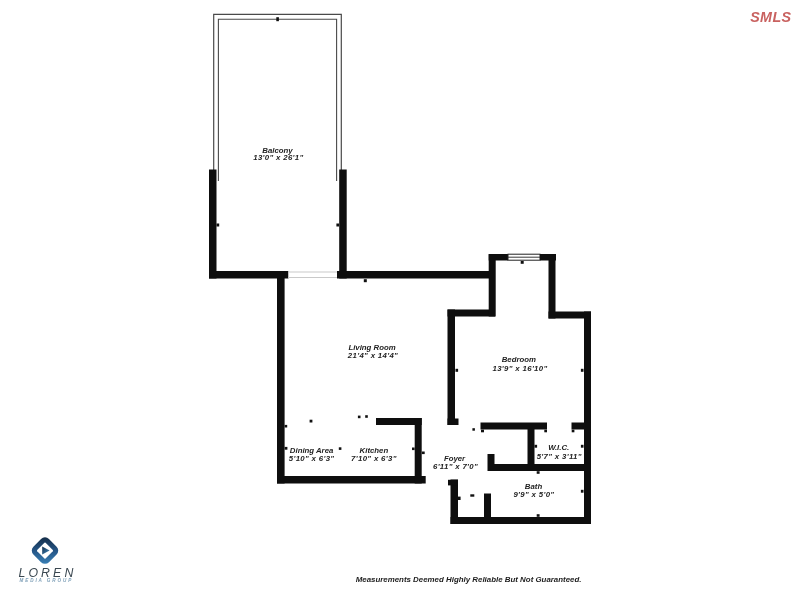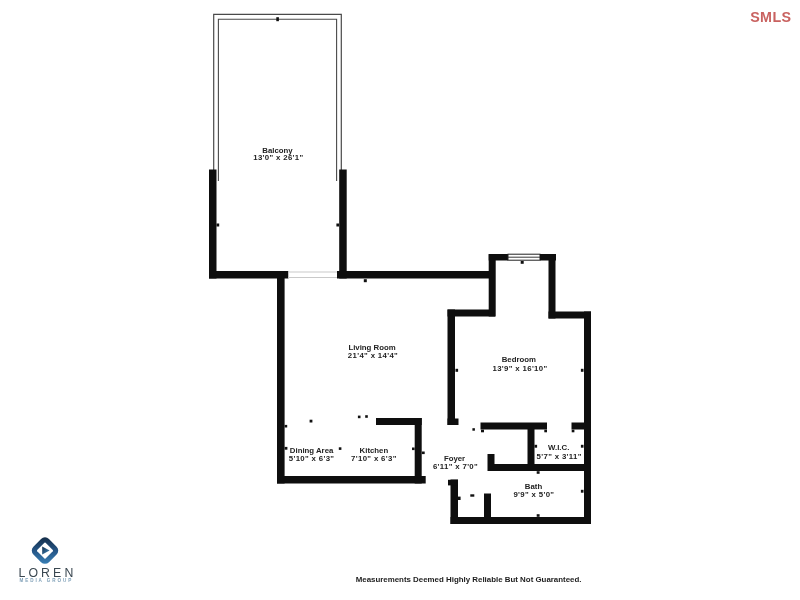--- a/index.html
+++ b/index.html
@@ -1,17 +1,17 @@
 <!DOCTYPE html>
 <html><head>
 <meta charset="utf-8">
 <style>
   html,body{margin:0;padding:0;background:#ffffff;}
   #page{position:relative;width:800px;height:600px;background:#ffffff;overflow:hidden;
-        font-family:"Liberation Sans", sans-serif;}
+        font-family:"Liberation Sans", sans-serif;font-style:italic;}
   svg text{font-family:"Liberation Sans", sans-serif;}
 </style>
 </head>
 <body>
 <div id="page">
 <svg width="800" height="600" viewBox="0 0 800 600" xmlns="http://www.w3.org/2000/svg">
   <defs>
     <linearGradient id="diamondG" x1="0" y1="0" x2="1" y2="1">
       <stop offset="0" stop-color="#13273e"></stop>
       <stop offset="0.5" stop-color="#245586"></stop>

